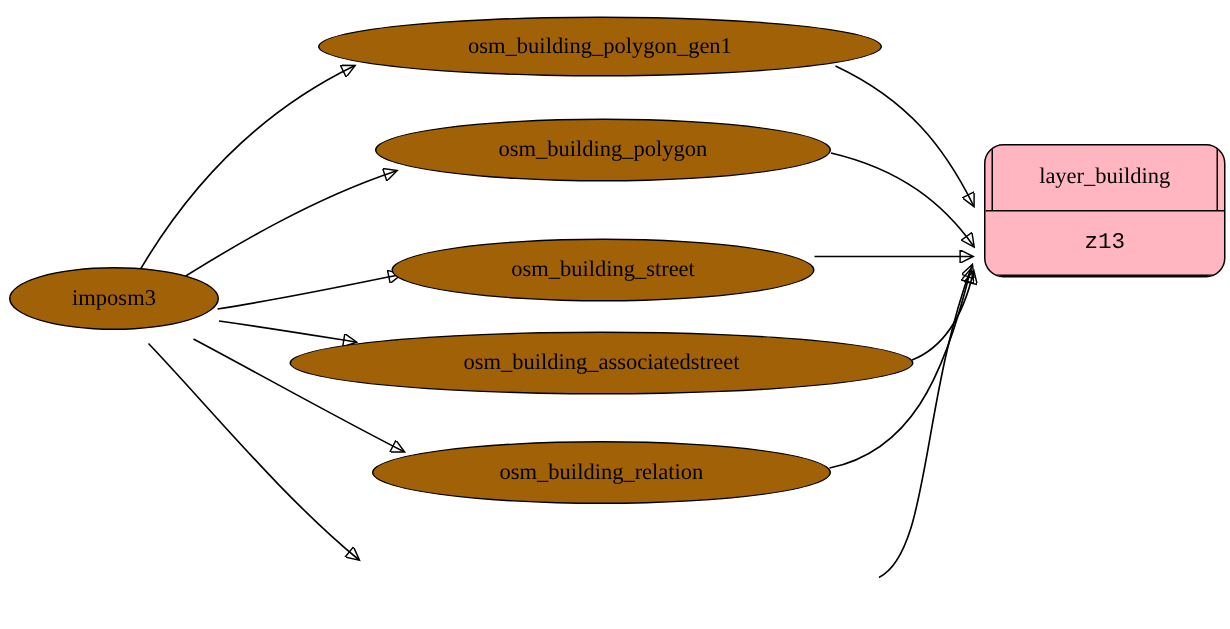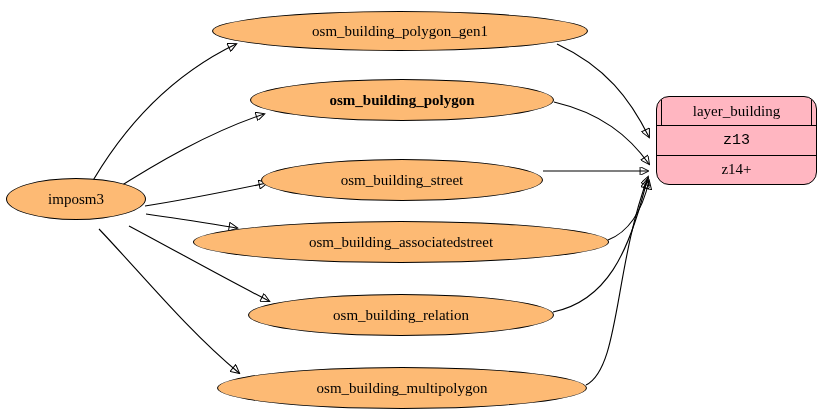--- a/index.html
+++ b/index.html
@@ -19,21 +19,21 @@
   }
   .edge-layer path, .edge-layer line {
     fill: none;
     stroke: #000000;
     stroke-width: 1.1;
   }
   .node-ellipse {
     position: absolute;
     border: 1.2px solid #000000;
     border-radius: 50%;
-    background: #fdba74;
+    background: #a16207;
     display: flex;
     align-items: center;
     justify-content: center;
     font-size: 15px;
     white-space: nowrap;
     box-sizing: border-box;
   }
   .record-node {
     position: absolute;
     left: 656px; top: 96px;
@@ -96,45 +96,39 @@
   </svg>
 
   <div class="node-ellipse" style="left:6px; top:178px; width:140px; height:42px;">
     <span>imposm3</span>
   </div>
 
   <div class="node-ellipse" style="left:212px; top:11px; width:376px; height:40px;">
     <span>osm_building_polygon_gen1</span>
   </div>
 
-  <div class="node-ellipse" style="left:250px; top:79px; width:304px; height:42px;font-weight:bold;">
+  <div class="node-ellipse" style="left:250px; top:79px; width:304px; height:42px;">
     <span>osm_building_polygon</span>
   </div>
 
   <div class="node-ellipse" style="left:261px; top:159px; width:282px; height:42px;">
     <span>osm_building_street</span>
   </div>
 
   <div class="node-ellipse" style="left:248px; top:294px; width:306px; height:42px;">
     <span>osm_building_relation</span>
   </div>
 
   <div class="node-ellipse" style="left:193px; top:221px; width:416px; height:42px;">
     <span>osm_building_associatedstreet</span>
   </div>
 
-  <div class="node-ellipse" style="left:217px; top:367px; width:370px; height:42px;">
-    <span>osm_building_multipolygon</span>
-  </div>
 
   <div class="record-node">
     <div class="record-row title">
       <span>layer_building</span>
     </div>
     <div class="record-row mid">
       <span>z13</span>
     </div>
-    <div class="record-row">
-      <span>z14+</span>
-    </div>
   </div>
 
 </div>
 
 </body></html>

